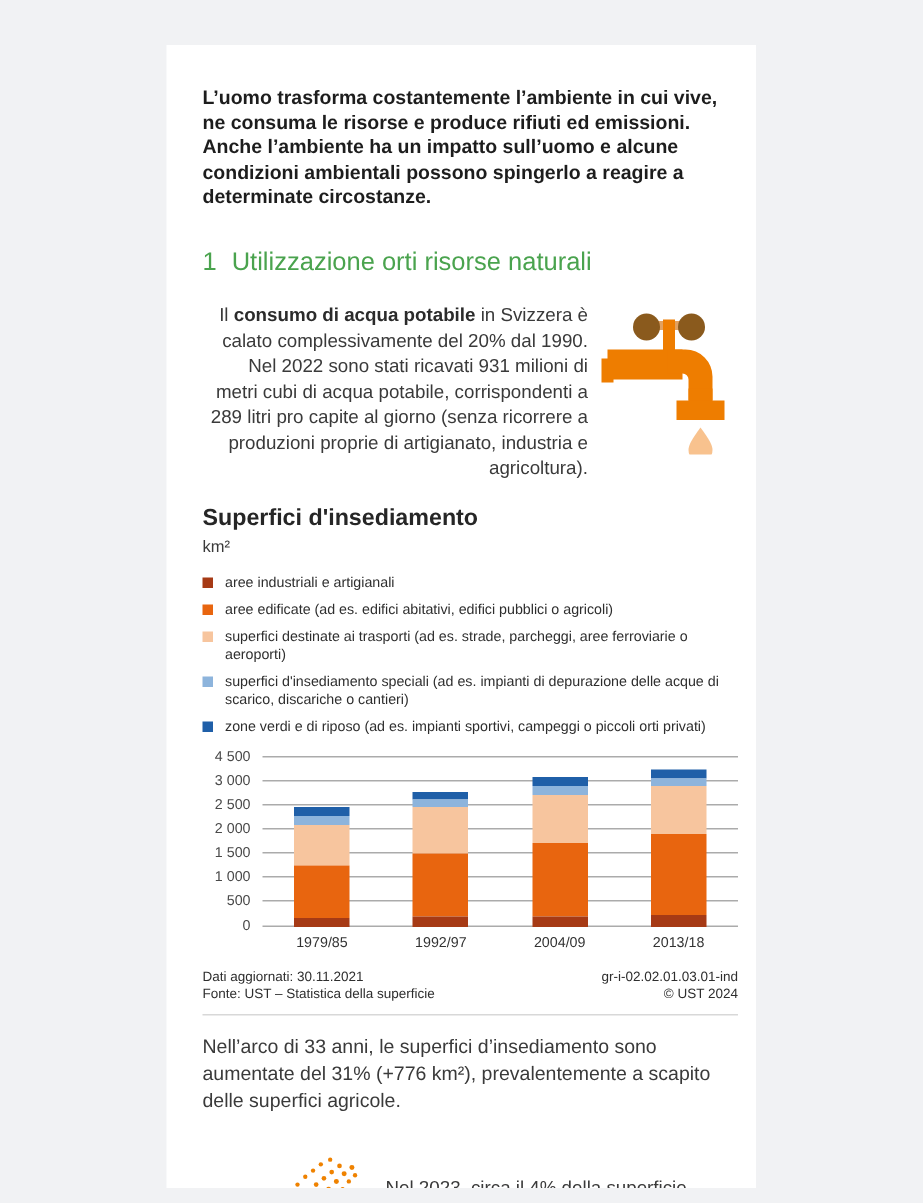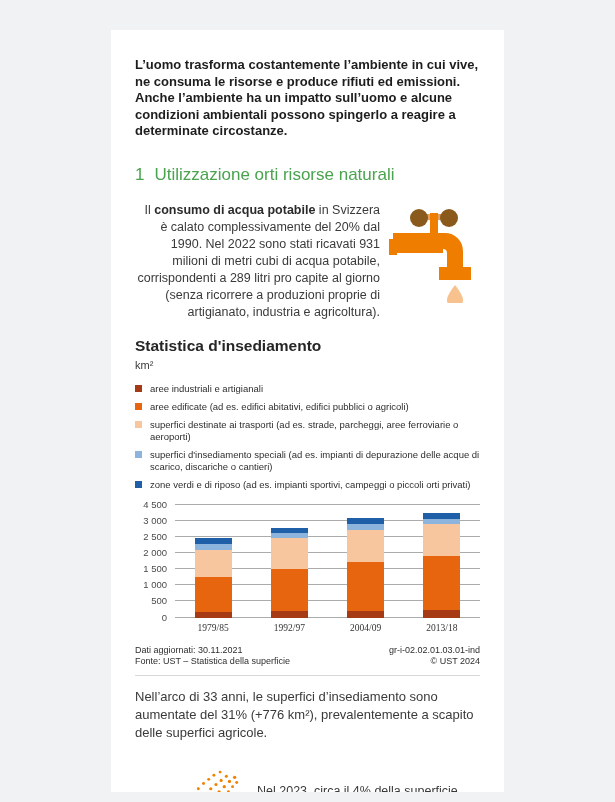--- a/index.html
+++ b/index.html
@@ -5,21 +5,21 @@
   html,body{margin:0;padding:0;}
   body{
     width:615px;height:802px;position:relative;
     background:#f1f2f4;
     font-family:"Liberation Sans","DejaVu Sans",sans-serif;
     -webkit-font-smoothing:antialiased;
   }
   .page{
     position:absolute;left:111px;top:30px;width:393px;height:762px;
     background:#ffffff;box-sizing:border-box;
-    padding:27px 24px 20px 24px;overflow:hidden;
+    padding:27px 12px 20px 24px;overflow:hidden;
   }
   .intro{
     font-size:13px;line-height:16.5px;font-weight:700;color:#1d1d1d;
     margin:0 0 0 0;
   }
   .section-heading{
     margin-top:25px;font-size:17px;font-weight:500;color:#4aa34e;
     display:flex;gap:10px;
   }
   .water-block{display:flex;margin-top:17px;text-align:right;}
@@ -41,21 +41,21 @@
   .grids,.bars{position:absolute;left:0;right:0;top:0;bottom:0;}
   .gridline{position:absolute;left:0;right:0;height:1px;background:#ababab;}
   .ytick{
     position:absolute;right:calc(100% + 8px);top:-5px;
     font-size:9.5px;color:#4a4a4a;white-space:nowrap;
   }
   .bars{display:flex;justify-content:space-around;align-items:flex-end;z-index:2;}
   .bar{width:37px;height:100%;display:flex;flex-direction:column-reverse;}
   .bar-seg{width:100%;}
   .xlabels{display:flex;justify-content:space-around;margin-left:40px;margin-top:5px;}
-  .xlabel{width:60px;text-align:center;font-size:9.5px;color:#333;font-family:Liberation Serif, serif;}
+  .xlabel{width:60px;text-align:center;font-size:9.5px;color:#333;}
   .meta-row{
     display:flex;justify-content:space-between;margin-top:12px;
     font-size:9px;line-height:11.5px;color:#2e2e2e;font-weight:500;
   }
   .meta-right{text-align:right;}
   .divider{border-top:1px solid #d8d8d8;margin-top:7px;}
   .conclusion{margin-top:12px;font-size:13px;line-height:18px;color:#3a3a3a;}
   .pollination-block{display:flex;margin-top:27px;}
   .bee-wrap{width:108px;flex:0 0 108px;}
   .pollination-text{
@@ -86,21 +86,21 @@
         <rect x="0" y="32" width="8" height="16" fill="#ee7d00"></rect>
         <rect x="4" y="26" width="50" height="20" fill="#ee7d00"></rect>
         <path d="M44,26 h12 a18,18 0 0 1 18,18 v16 h-16 v-14 a4,4 0 0 0 -4,-4 h-10 z" fill="#ee7d00"></path>
         <rect x="58" y="52" width="16" height="12" fill="#ee7d00"></rect>
         <rect x="50" y="60" width="32" height="13" fill="#ee7d00"></rect>
         <path d="M66,78 C60,86 58,90 58,93 a8,8 0 0 0 16,0 C74,90 72,86 66,78 z" fill="#f8c28e"></path>
       </svg>
     </div>
   </div>
 
-  <div class="chart-title">Statistica d'insediamento</div>
+  <div class="chart-title">Superfici d'insediamento</div>
   <div class="chart-unit">km²</div>
 
   <div class="legend">
       <div class="legend-item">
         <span class="legend-swatch" style="background: rgb(166, 58, 21);"></span>
         <span class="legend-label">aree industriali e artigianali</span>
       </div>
       <div class="legend-item">
         <span class="legend-swatch" style="background: rgb(232, 101, 15);"></span>
         <span class="legend-label">aree edificate (ad es. edifici abitativi, edifici pubblici o agricoli)</span>

